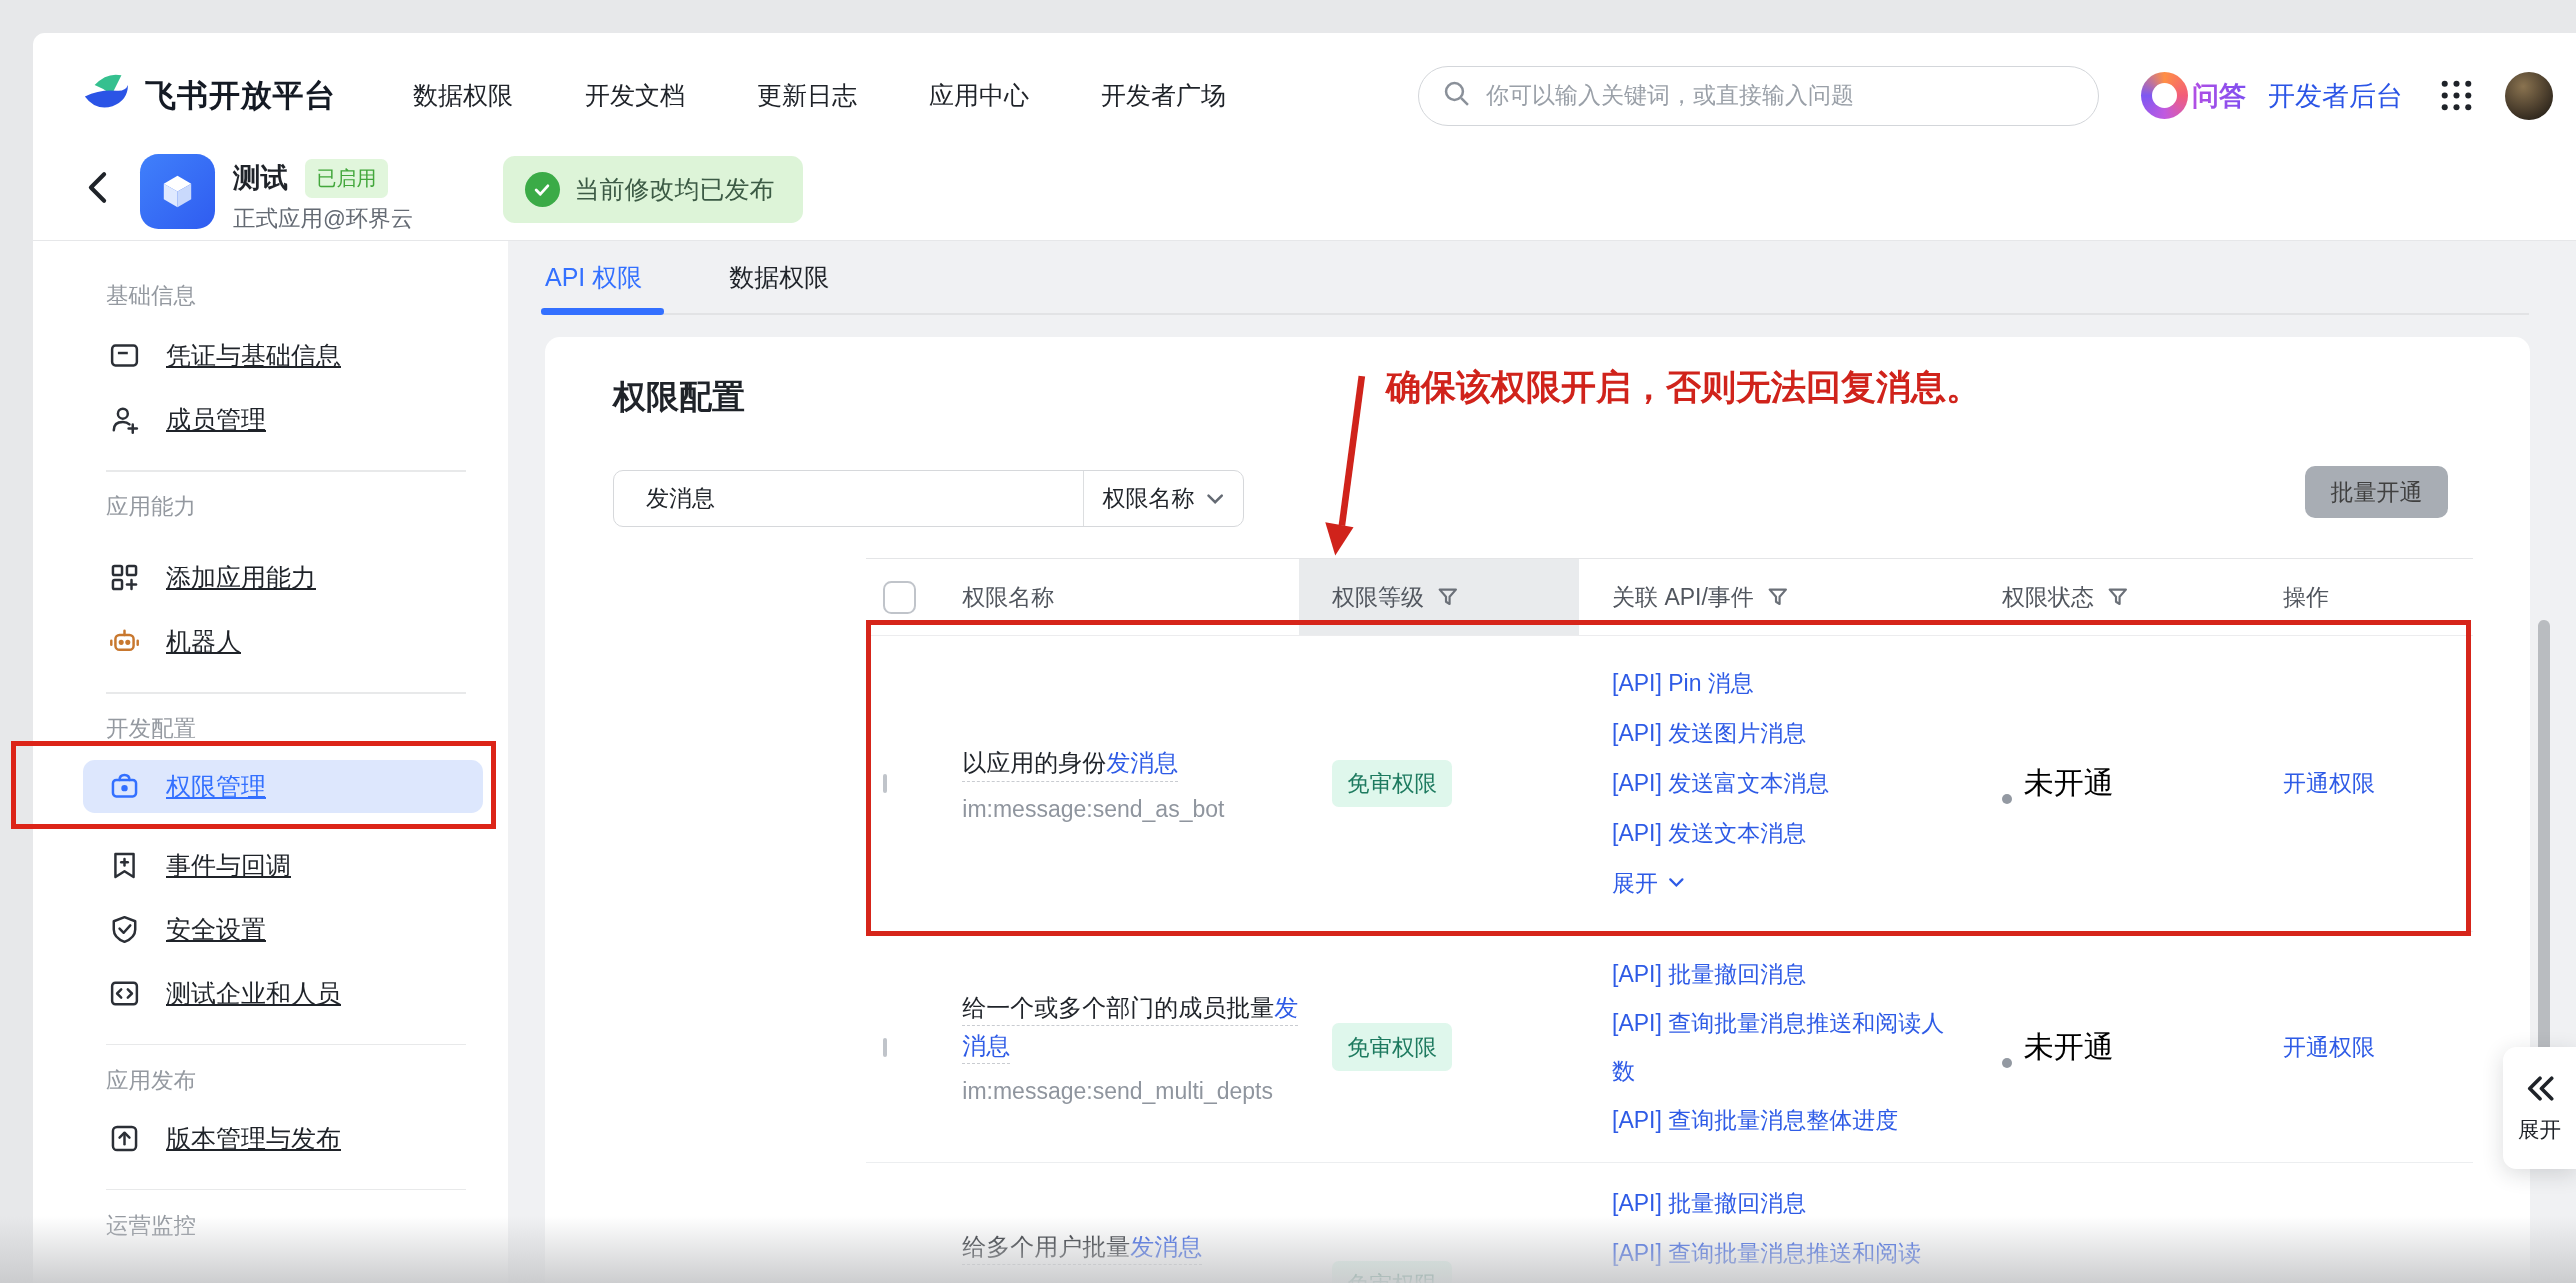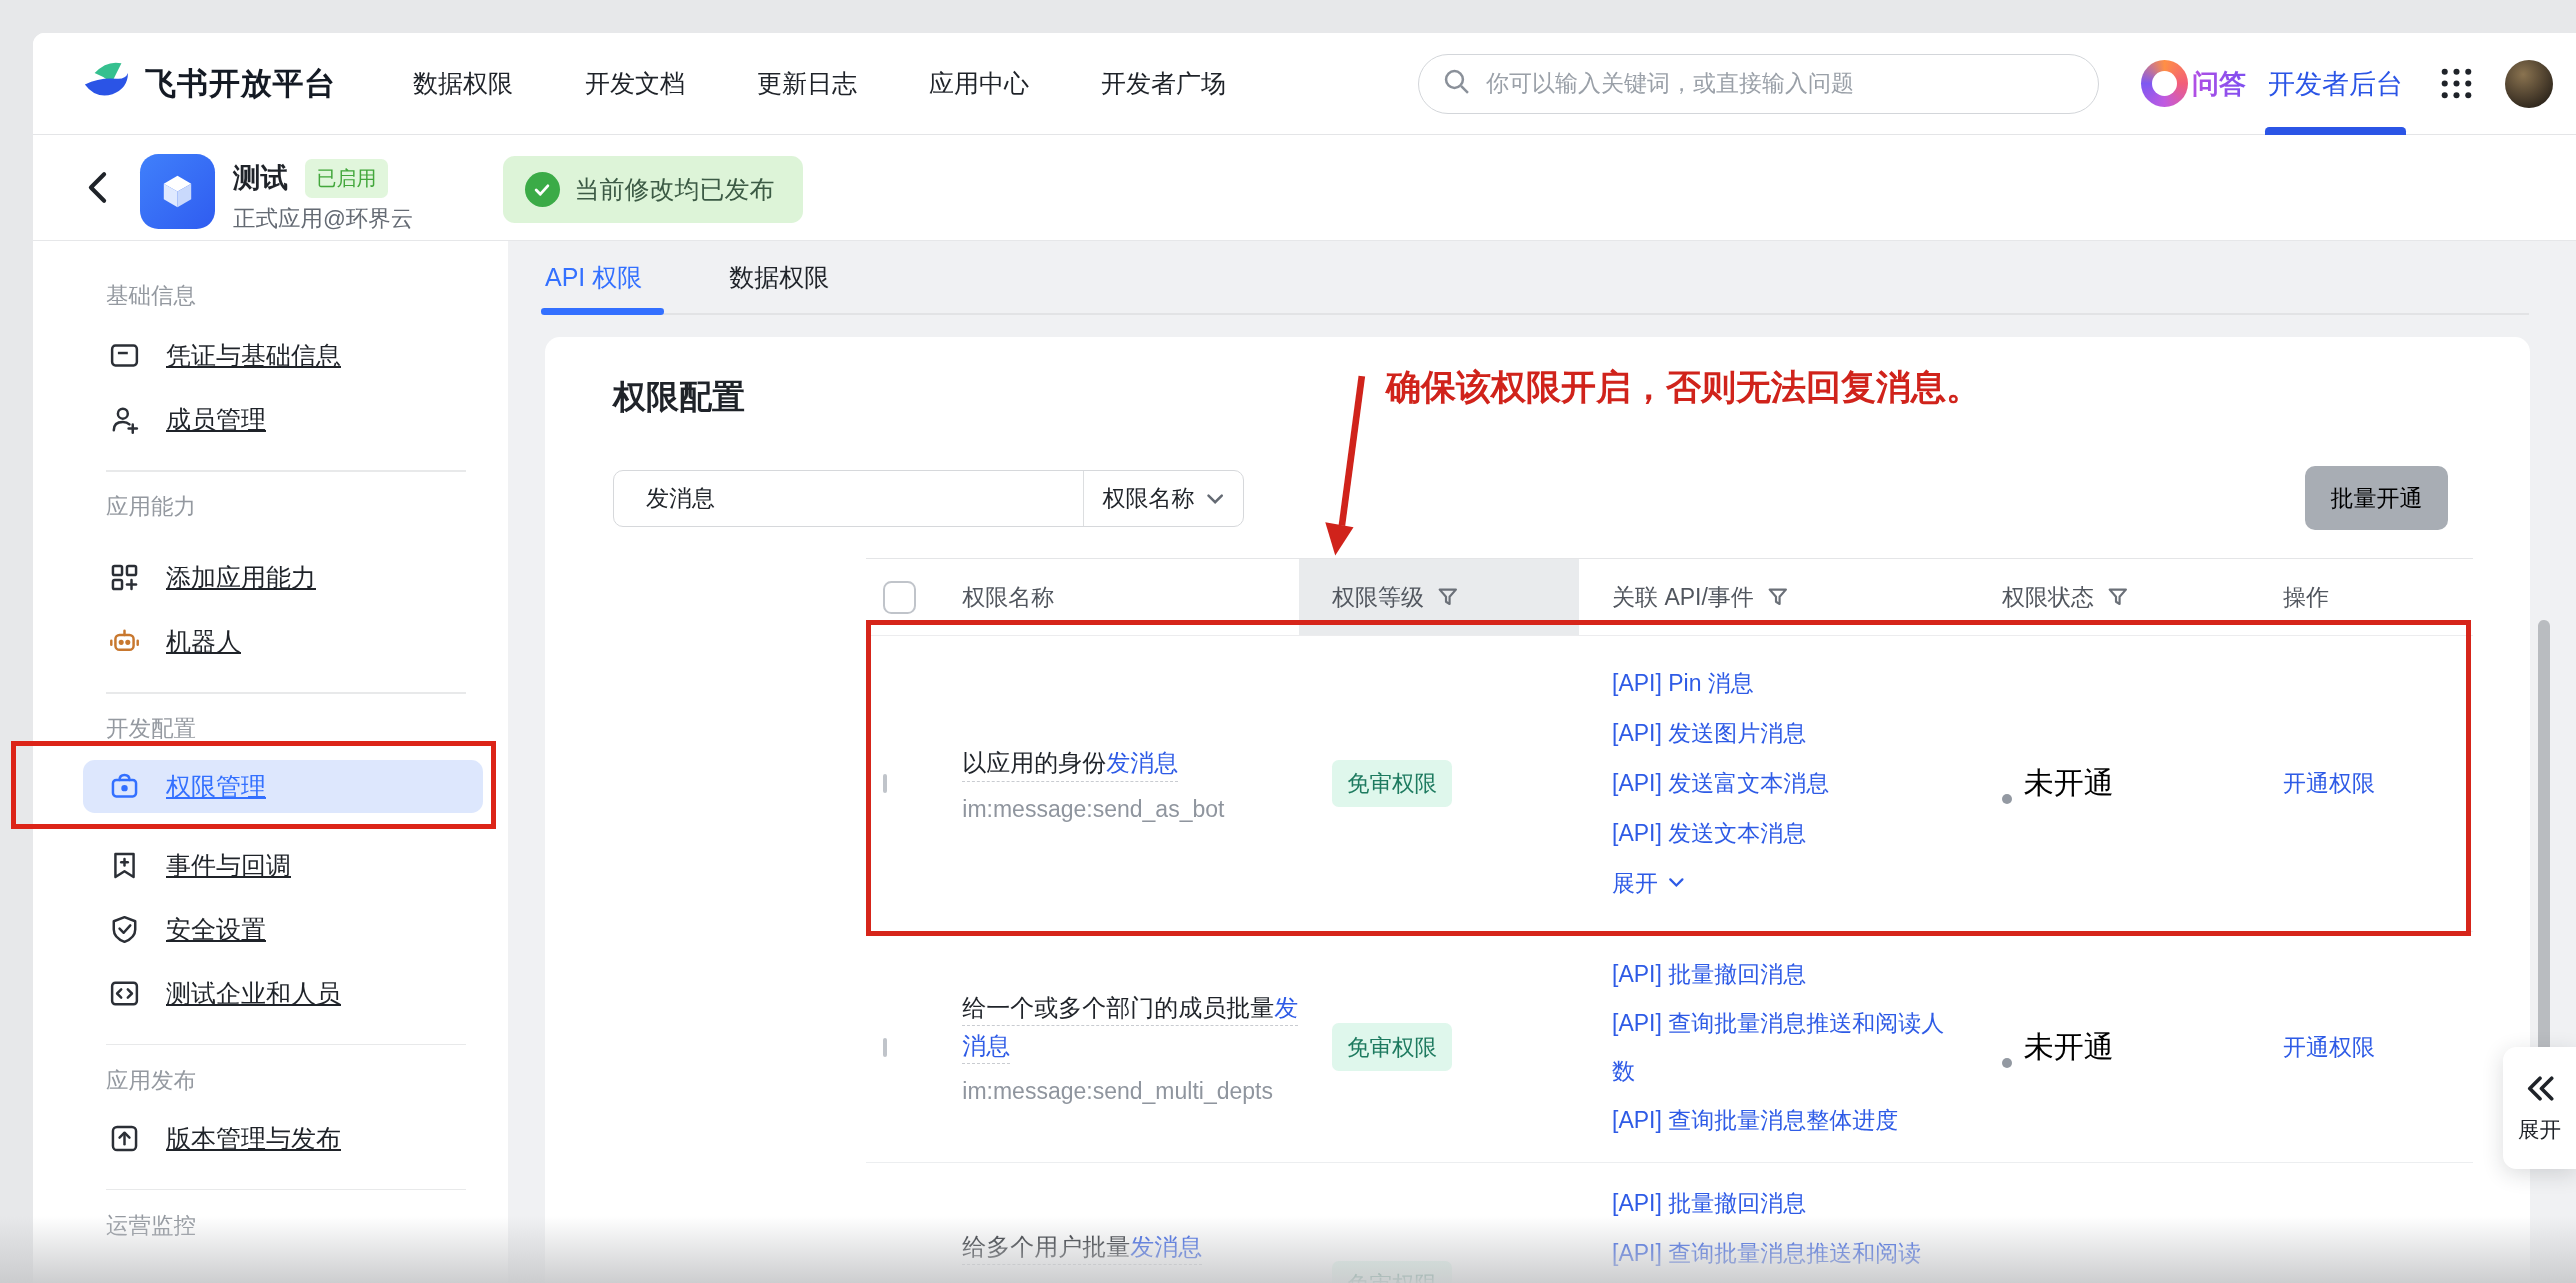--- a/index.html
+++ b/index.html
@@ -2,21 +2,21 @@
 <html style="font-size:13.3px"><head>
 <meta charset="utf-8">
 <style>
   * { margin:0; padding:0; box-sizing:border-box; }
   html,body { width:2576px; height:1284px; }
   .stage { position:relative; width:2576px; height:1284px; background:#e7e8ea;
            font-family:"Liberation Sans","DejaVu Sans",sans-serif; overflow:hidden; color:#1f2329; }
   .window { position:absolute; left:33px; top:33px; right:0; bottom:0; background:#fff; border-top-left-radius:11.7px; }
 
   
-  .navbar { position:absolute; left:0; top:0; right:0; height:102px; background:#fff;
+  .navbar { position:absolute; left:0; top:12px; right:0; height:102px; background:#fff;
             border-bottom:0.8px solid #e4e5e7; border-top-left-radius:11.7px;
             display:flex; align-items:center; padding:0 23px 0 47px; }
   .logo { display:flex; align-items:center; gap:13.3px; margin-right:77px; }
   .logo-text { font-size:31px; font-weight:700; letter-spacing:0.8px; color:#141a24; }
   .nav-items { display:flex; gap:72px; font-size:25px; font-weight:500; color:#1f2329; }
   .nav-items span { cursor:pointer; }
   .search-box { margin-left:auto; width:681px; height:60px; border:1.7px solid #d3d6da; border-radius:32px;
                 display:flex; align-items:center; padding:0 21.6px; gap:13.3px; background:#fff; }
   .search-box input { border:none; outline:none; width:100%; font-size:23px; color:#5f6570; background:transparent;
                       font-family:"Liberation Sans","DejaVu Sans",sans-serif; }
@@ -75,21 +75,21 @@
 
   .card { position:absolute; left:37px; top:96px; width:1985px; height:1049px; background:#fff; border-radius:15px; }
   .card-heading { position:absolute; left:68px; top:38px; font-size:33px; font-weight:600; color:#1f2329; }
 
   .input-group { position:absolute; left:68px; top:133px; width:631px; height:57px; border:1.7px solid #d6d8db;
                  border-radius:10px; display:flex; background:#fff; }
   .input-group input { flex:1; border:none; outline:none; font-size:23px; color:#1f2329; padding:0 32px;
                  font-family:"Liberation Sans","DejaVu Sans",sans-serif; background:transparent; }
   .select-part { width:160px; border-left:1.7px solid #dcdee0; display:flex; align-items:center; justify-content:center;
                  gap:11.7px; font-size:23px; color:#1f2329; cursor:pointer; }
-  .bulk-btn { position:absolute; left:1760px; top:129px; width:143px; height:64px; background:#a8adb4; color:#000000;
+  .bulk-btn { position:absolute; left:1760px; top:129px; width:143px; height:52px; background:#a8adb4; color:#404040;
               border:none; border-radius:10px; font-size:23px; cursor:not-allowed;
               font-family:"Liberation Sans","DejaVu Sans",sans-serif; }
 
   
   .cats { position:absolute; left:0; top:221px; width:293px; }
   .cat { height:65px; display:flex; align-items:center; font-size:23px; cursor:pointer; }
   .cat.active { background:#e9f0fe; border-left:5px solid #3370ff; color:#3370ff; padding-left:48px; }
   .cat.normal { margin-top:18.3px; padding-left:53px; color:#1f2329; }
 
   

